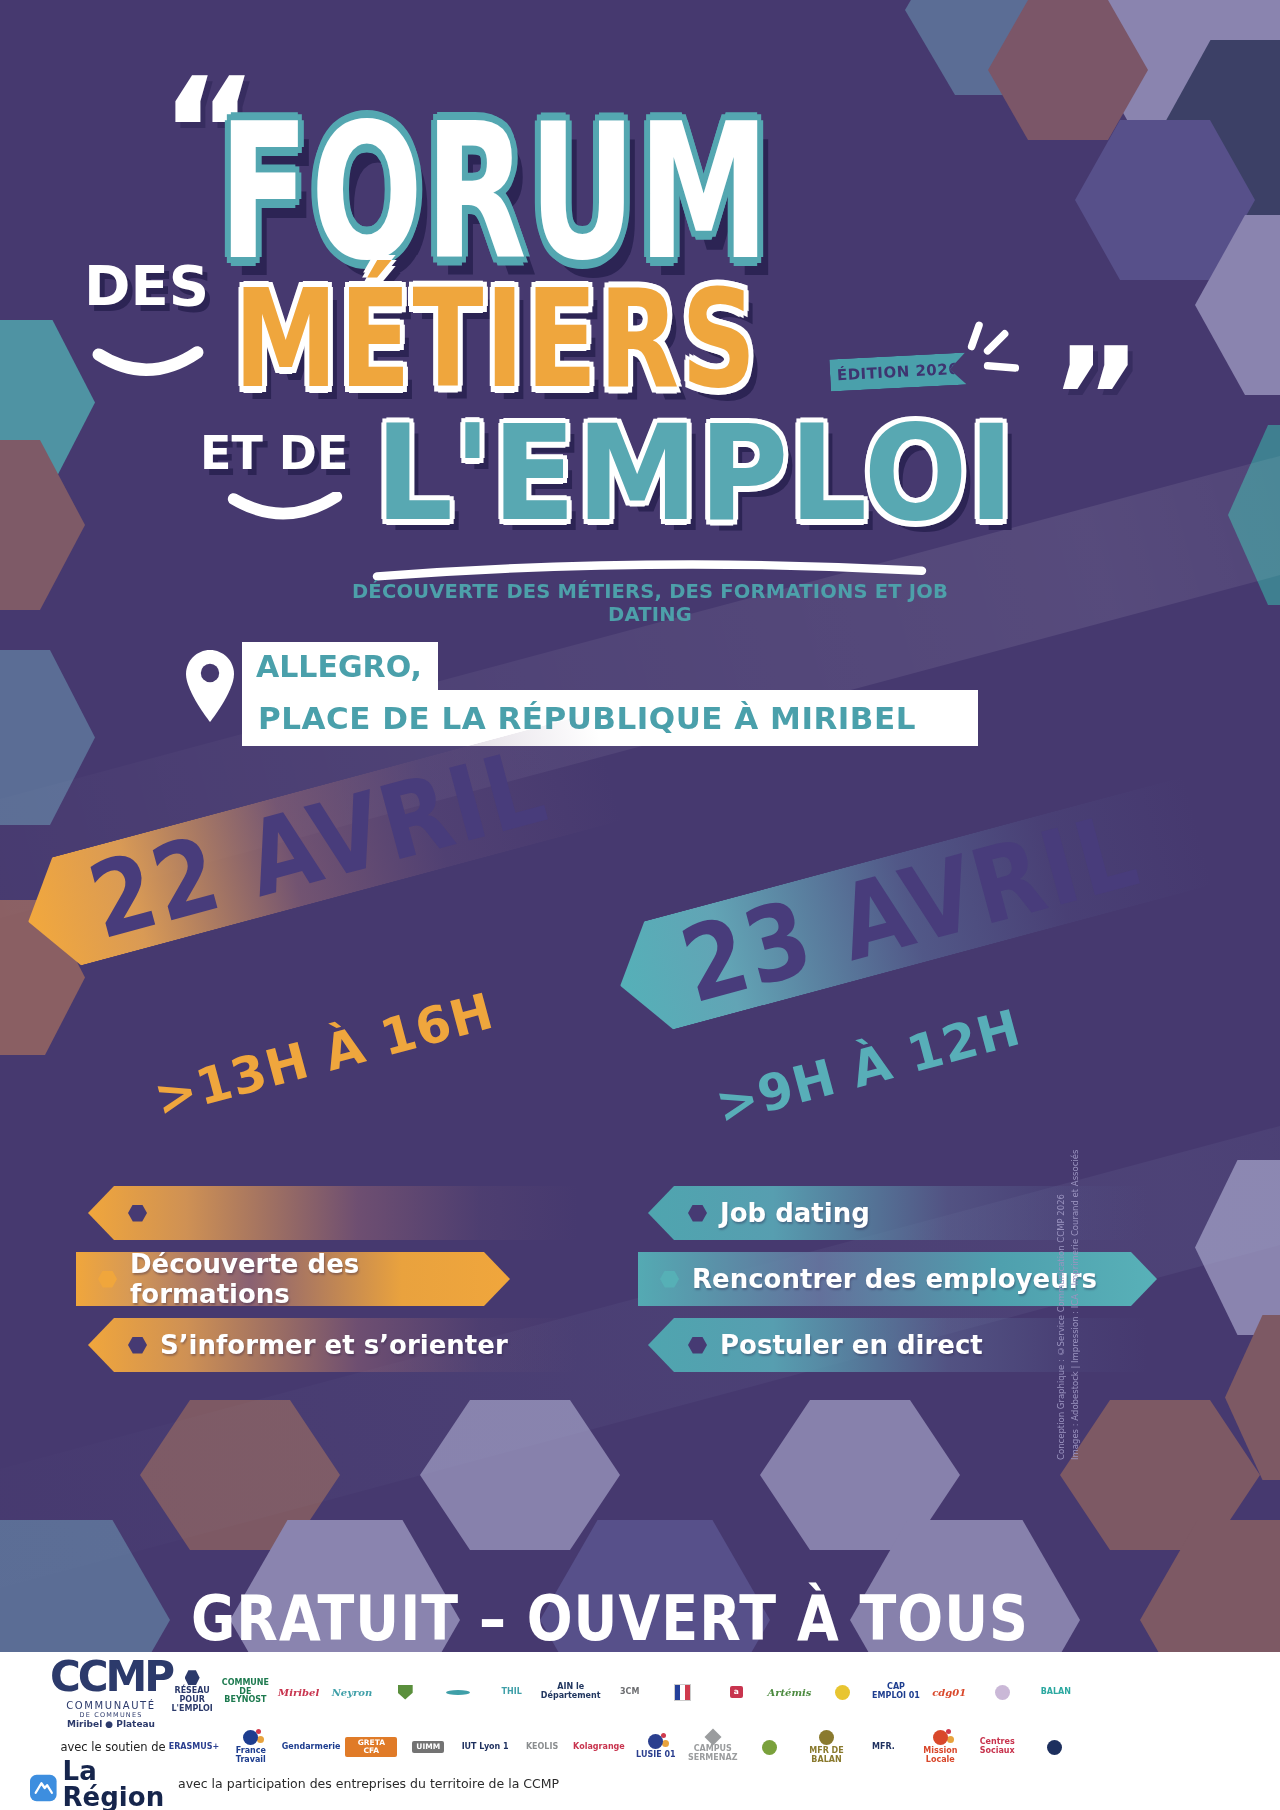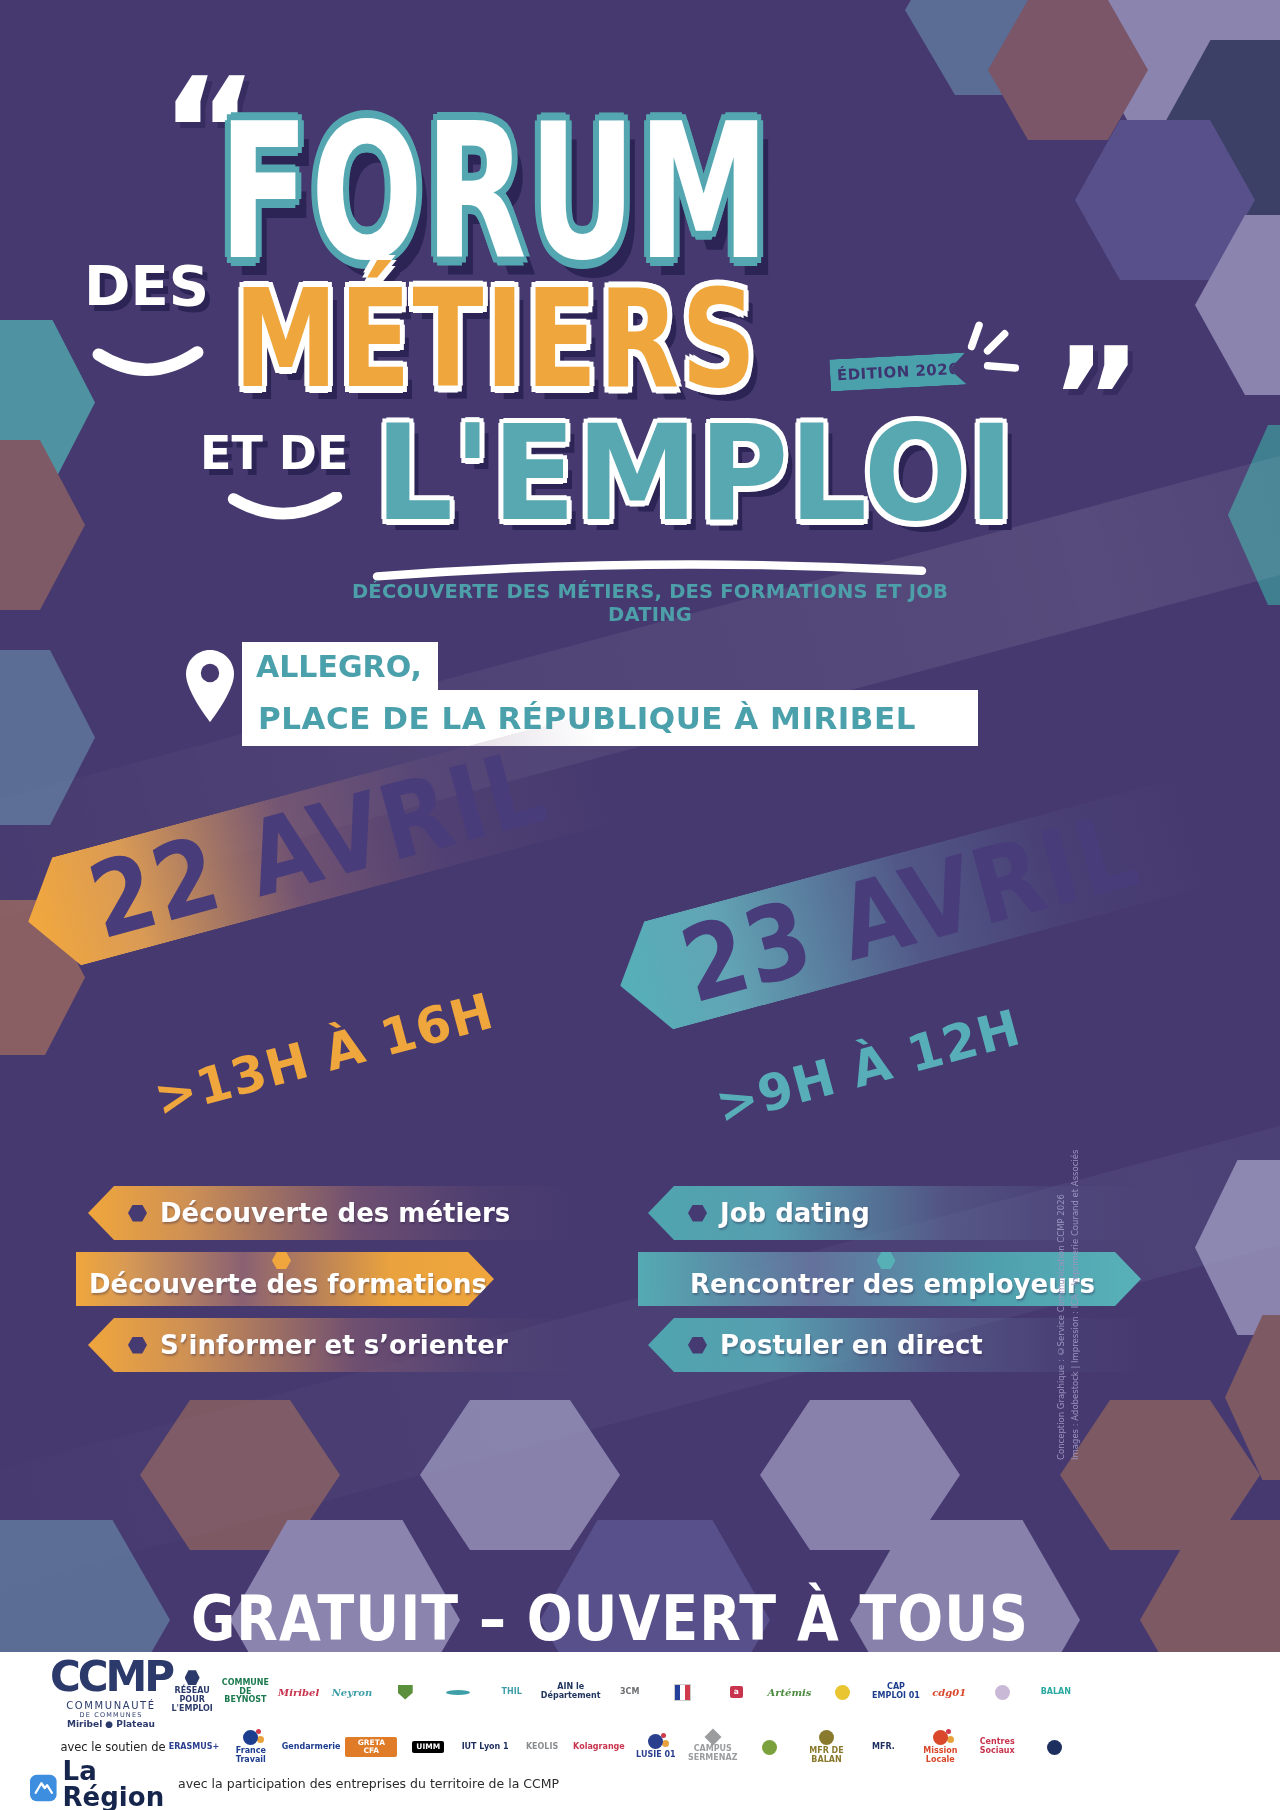--- a/index.html
+++ b/index.html
@@ -31,21 +31,21 @@
   .rb2{left:610px;top:852px;width:600px;height:112px;transform:rotate(-15deg);clip-path:polygon(0 50%,40px 0,100% 0,100% 100%,40px 100%);
     background:linear-gradient(90deg,#55b0b8 0%,#62a4b5 18%,rgba(95,125,165,.45) 50%,rgba(90,100,150,.15) 75%,rgba(90,100,150,0) 100%);}
   .rb-date{font-size:90px;font-weight:800;letter-spacing:2px;color:#483c7b;transform:scaleY(1.15);line-height:1;}
   .time{position:absolute;font-size:50px;font-weight:800;letter-spacing:1px;transform:rotate(-15deg);z-index:2;line-height:1;}
   .t1{left:150px;top:1030px;color:#efa63d;}
   .t2{left:712px;top:1042px;color:#58aeb8;}
   
   .li{position:absolute;height:54px;display:flex;align-items:center;color:#fff;font-size:26px;font-weight:700;z-index:2;text-shadow:1px 2px 2px rgba(40,30,70,.35);}
   .li .hexb{width:19px;height:17px;margin-right:13px;flex:none;clip-path:polygon(25% 0,75% 0,100% 50%,75% 100%,25% 100%,0 50%);}
   .tipL{clip-path:polygon(0 50%,26px 0,100% 0,100% 100%,26px 100%);padding-left:40px;}
-  .tipR{clip-path:polygon(0 0,calc(100% - 26px) 0,100% 50%,calc(100% - 26px) 100%,0 100%);padding-left:6px;flex-direction:column;}
+  .tipR{clip-path:polygon(0 0,calc(100% - 26px) 0,100% 50%,calc(100% - 26px) 100%,0 100%);padding-left:22px;}
   .gradO-fade{background:linear-gradient(90deg,#f0a63c 0%,#cf9154 20%,rgba(150,100,115,.5) 55%,rgba(120,90,120,.15) 80%,rgba(120,90,120,0) 100%);}
   .gradO-full{background:linear-gradient(90deg,#f0a63c 0%,#d89a54 12%,rgba(160,110,115,.75) 40%,#e9a23e 75%,#f0a63c 100%);}
   .gradT-fade{background:linear-gradient(90deg,#4fa5af 0%,#579eb0 25%,rgba(100,120,160,.4) 60%,rgba(90,100,150,.12) 85%,rgba(90,100,150,0) 100%);}
   .gradT-full{background:linear-gradient(90deg,#54aab3 0%,rgba(105,125,165,.8) 35%,#4fa0ae 70%,#58b1b8 100%);}
   
   .gratuit{left:0;top:1582px;width:1220px;text-align:center;font-size:54px;font-weight:800;letter-spacing:1px;color:#fff;z-index:3;transform:scaleY(1.15);transform-origin:center top;}
   .credits{left:1054px;top:1130px;height:330px;writing-mode:vertical-rl;transform:rotate(180deg);font-size:8.5px;color:#9b94c0;line-height:1.7;z-index:2;}
   .credits span{display:block;}
   
   .footer{left:0;top:1652px;width:1280px;height:158px;background:#fff;z-index:4;}
@@ -151,21 +151,20 @@
     </div>
   <div class="time t1">&gt;13H À 16H</div>
 
   <div class="ribbon rb2">
       <span class="rb-date">23 AVRIL</span>
     </div>
   <div class="time t2">&gt;9H À 12H</div>
 
   <div class="li tipL gradO-fade" style="left:88px;top:1186px;width:450px;">
     <span class="hexb" style="background:#463a73;"></span>
-    <span>Découverte des métiers</span>
   </div>
   <div class="li tipR gradO-full" style="left:76px;top:1252px;width:412px;">
     <span class="hexb" style="background:#f0a63c;"></span>
     <span>Découverte des formations</span>
   </div>
   <div class="li tipL gradO-fade" style="left:88px;top:1318px;width:450px;">
     <span class="hexb" style="background:#463a73;"></span>
     <span>S’informer et s’orienter</span>
   </div>
 
@@ -269,21 +268,21 @@
           <span class="mark dots" style="background: rgb(29, 61, 143);"></span>
           <span class="label" style="color: rgb(29, 61, 143);">France Travail</span>
         </div>
         <div class="logo-chip">
           <span class="label" style="color: rgb(29, 61, 143);">Gendarmerie</span>
         </div>
         <div class="logo-chip">
           <span class="label boxed" style="color: rgb(255, 255, 255); background: rgb(224, 123, 40);">GRETA CFA</span>
         </div>
         <div class="logo-chip">
-          <span class="label boxed" style="color: rgb(255, 255, 255); background: #000000;">UIMM</span>
+          <span class="label boxed" style="color: rgb(255, 255, 255); background: #737373;">UIMM</span>
         </div>
         <div class="logo-chip">
           <span class="label" style="color: rgb(29, 47, 94);">IUT Lyon 1</span>
         </div>
         <div class="logo-chip">
           <span class="label" style="color: rgb(138, 141, 143);">KEOLIS</span>
         </div>
         <div class="logo-chip">
           <span class="label" style="color: rgb(200, 52, 78);">Kolagrange</span>
         </div>

